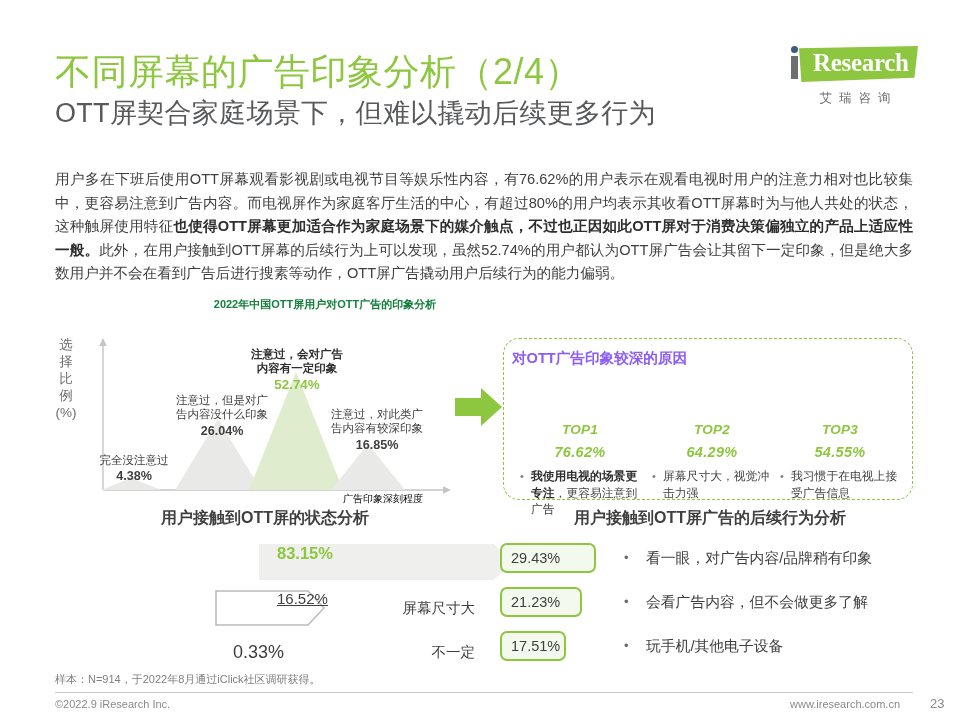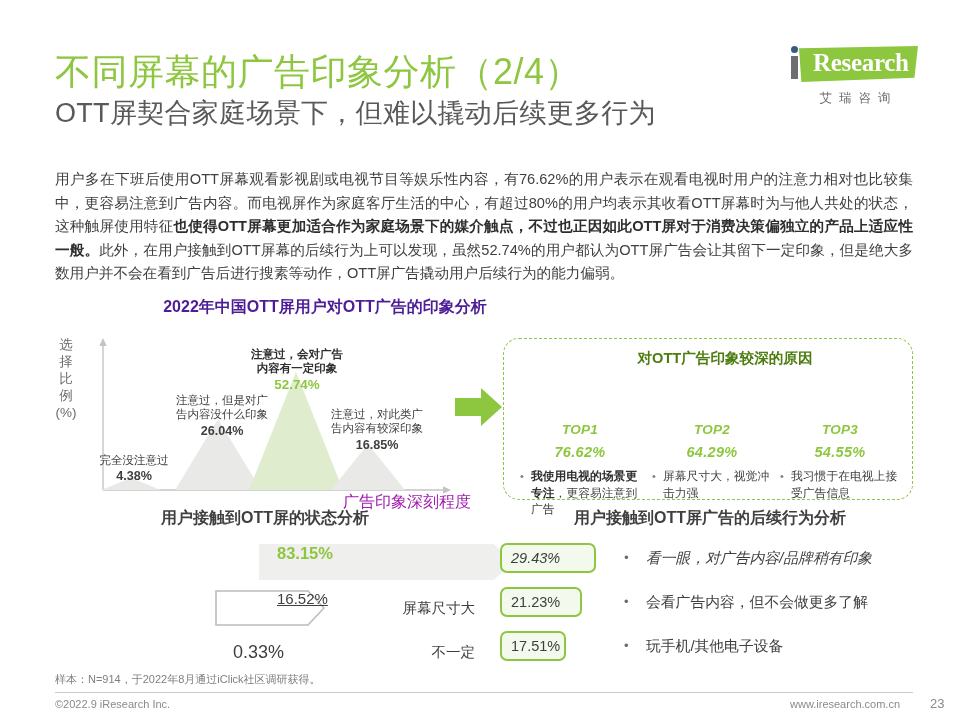--- a/index.html
+++ b/index.html
@@ -46,50 +46,50 @@
   
   .body-copy {
     position:absolute; left:55px; top:168px; width:858px;
     font-size:14.6px; line-height:23.6px; color:#3f3f3f; text-align:justify;
   }
   .body-copy b { font-weight:700; color:#2e2e2e; }
 
   
   .chart-title {
     position:absolute; left:0; top:297px; width:960px; text-align:center;
-    font-size:16px; font-weight:700; color:#4c1d95;
+    font-size:11px; font-weight:700; color:#15803d;
   }
   .chart-title-inner { display:inline-block; transform:translateX(-155px); }
 
   
   .mountain { position:absolute; left:55px; top:330px; width:420px; height:190px; }
   .y-axis-label {
     position:absolute; left:0px; top:6px; width:22px;
     font-size:13.5px; line-height:17px; color:#6b6b6b; text-align:center;
   }
   .x-axis-label {
     position:absolute; left:288px; top:162px;
-    font-size:16px; color:#a21caf; white-space:nowrap;
+    font-size:10px; color:#000000; white-space:nowrap;
   }
   .peak-label {
     position:absolute; font-size:11.5px; line-height:14.5px; color:#3f3f3f;
     text-align:center; white-space:pre-line;
   }
   .peak-val { display:block; font-weight:700; font-size:12.6px; margin-top:2px; color:#3f3f3f; }
   .peak-val.hl { color:#8DC63F; font-size:13.4px; }
   .peak-label.hl-txt { font-weight:700; color:#2f2f2f; }
 
   
   .reason-box {
     position:absolute; left:503px; top:338px; width:410px; height:162px;
     border:1.6px dashed #8DC63F; border-radius:16px; background:#fff;
   }
   .reason-title {
-    position:absolute; left:16px; top:10px; width:410px; text-align:center;
-    font-size:14.6px; font-weight:700; color:#4d7c0f;
+    position:absolute; left:8px; top:10px; width:410px; text-align:left;
+    font-size:14.6px; font-weight:700; color:#8b5cf6;
   }
   .reason-col { position:absolute; top:42px; width:120px;margin-top:41px; }
   .reason-col.c1 { left:16px; }
   .reason-col.c2 { left:148px; }
   .reason-col.c3 { left:276px; }
   .reason-rank {
     font-size:13.5px; font-weight:700; font-style:italic; color:#8DC63F;
     text-align:center; letter-spacing:0.3px;
   }
   .reason-pct {
@@ -283,21 +283,21 @@
 
     <div class="funnel-row" style="top:126px; left:0; width:420px;">
       <div class="funnel-name" style="width:150px; text-align:right;">不一定</div>
       <div class="funnel-val-plain">0.33%</div>
     </div>
   </div>
 
   <div class="behav">
     <div class="behav-title">用户接触到OTT屏广告的后续行为分析</div>
 
-    <div class="behav-row" style="top:35px; width:420px;font-style:italic;">
+    <div class="behav-row" style="top:35px; width:420px;">
       <div class="behav-chip" style="width:96px;">
         <span>29.43%</span>
       </div>
       <div class="behav-bullet" style="left:124px;">•</div>
       <div class="behav-desc" style="left:146px;">看一眼，对广告内容/品牌稍有印象</div>
     </div>
 
     <div class="behav-row" style="top:79px; width:420px;">
       <div class="behav-chip" style="width:82px;">
         <span>21.23%</span>

